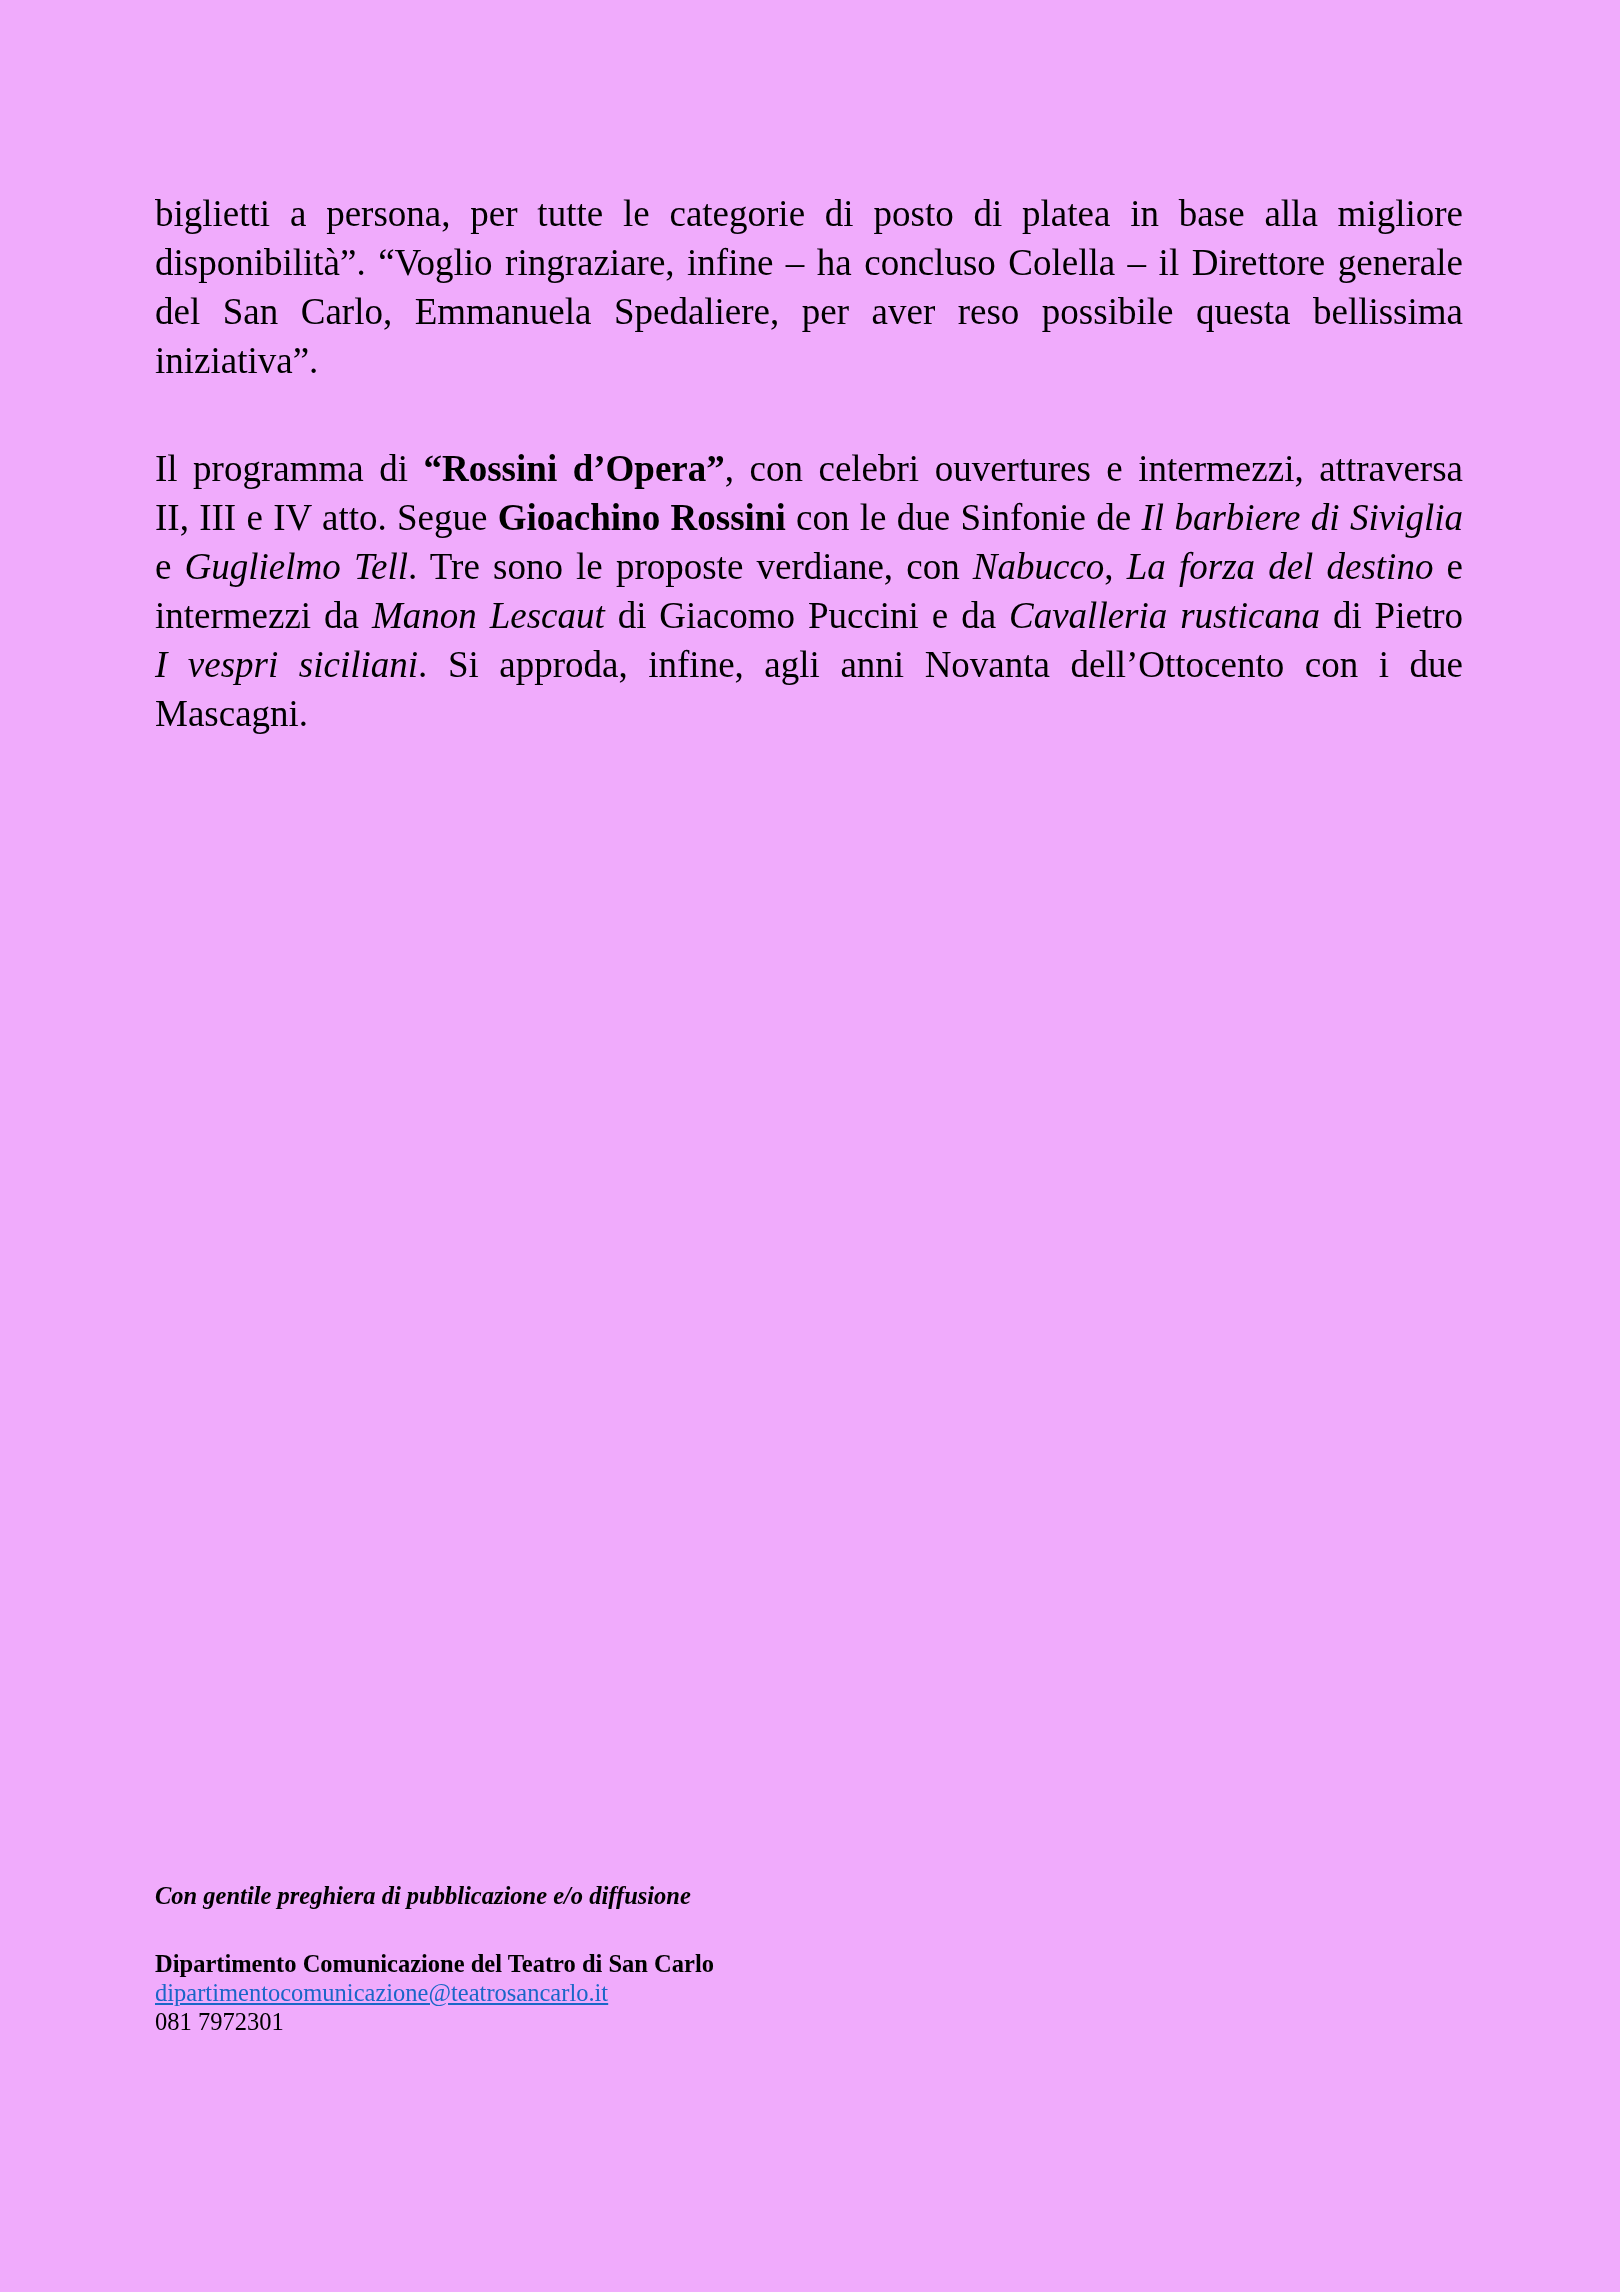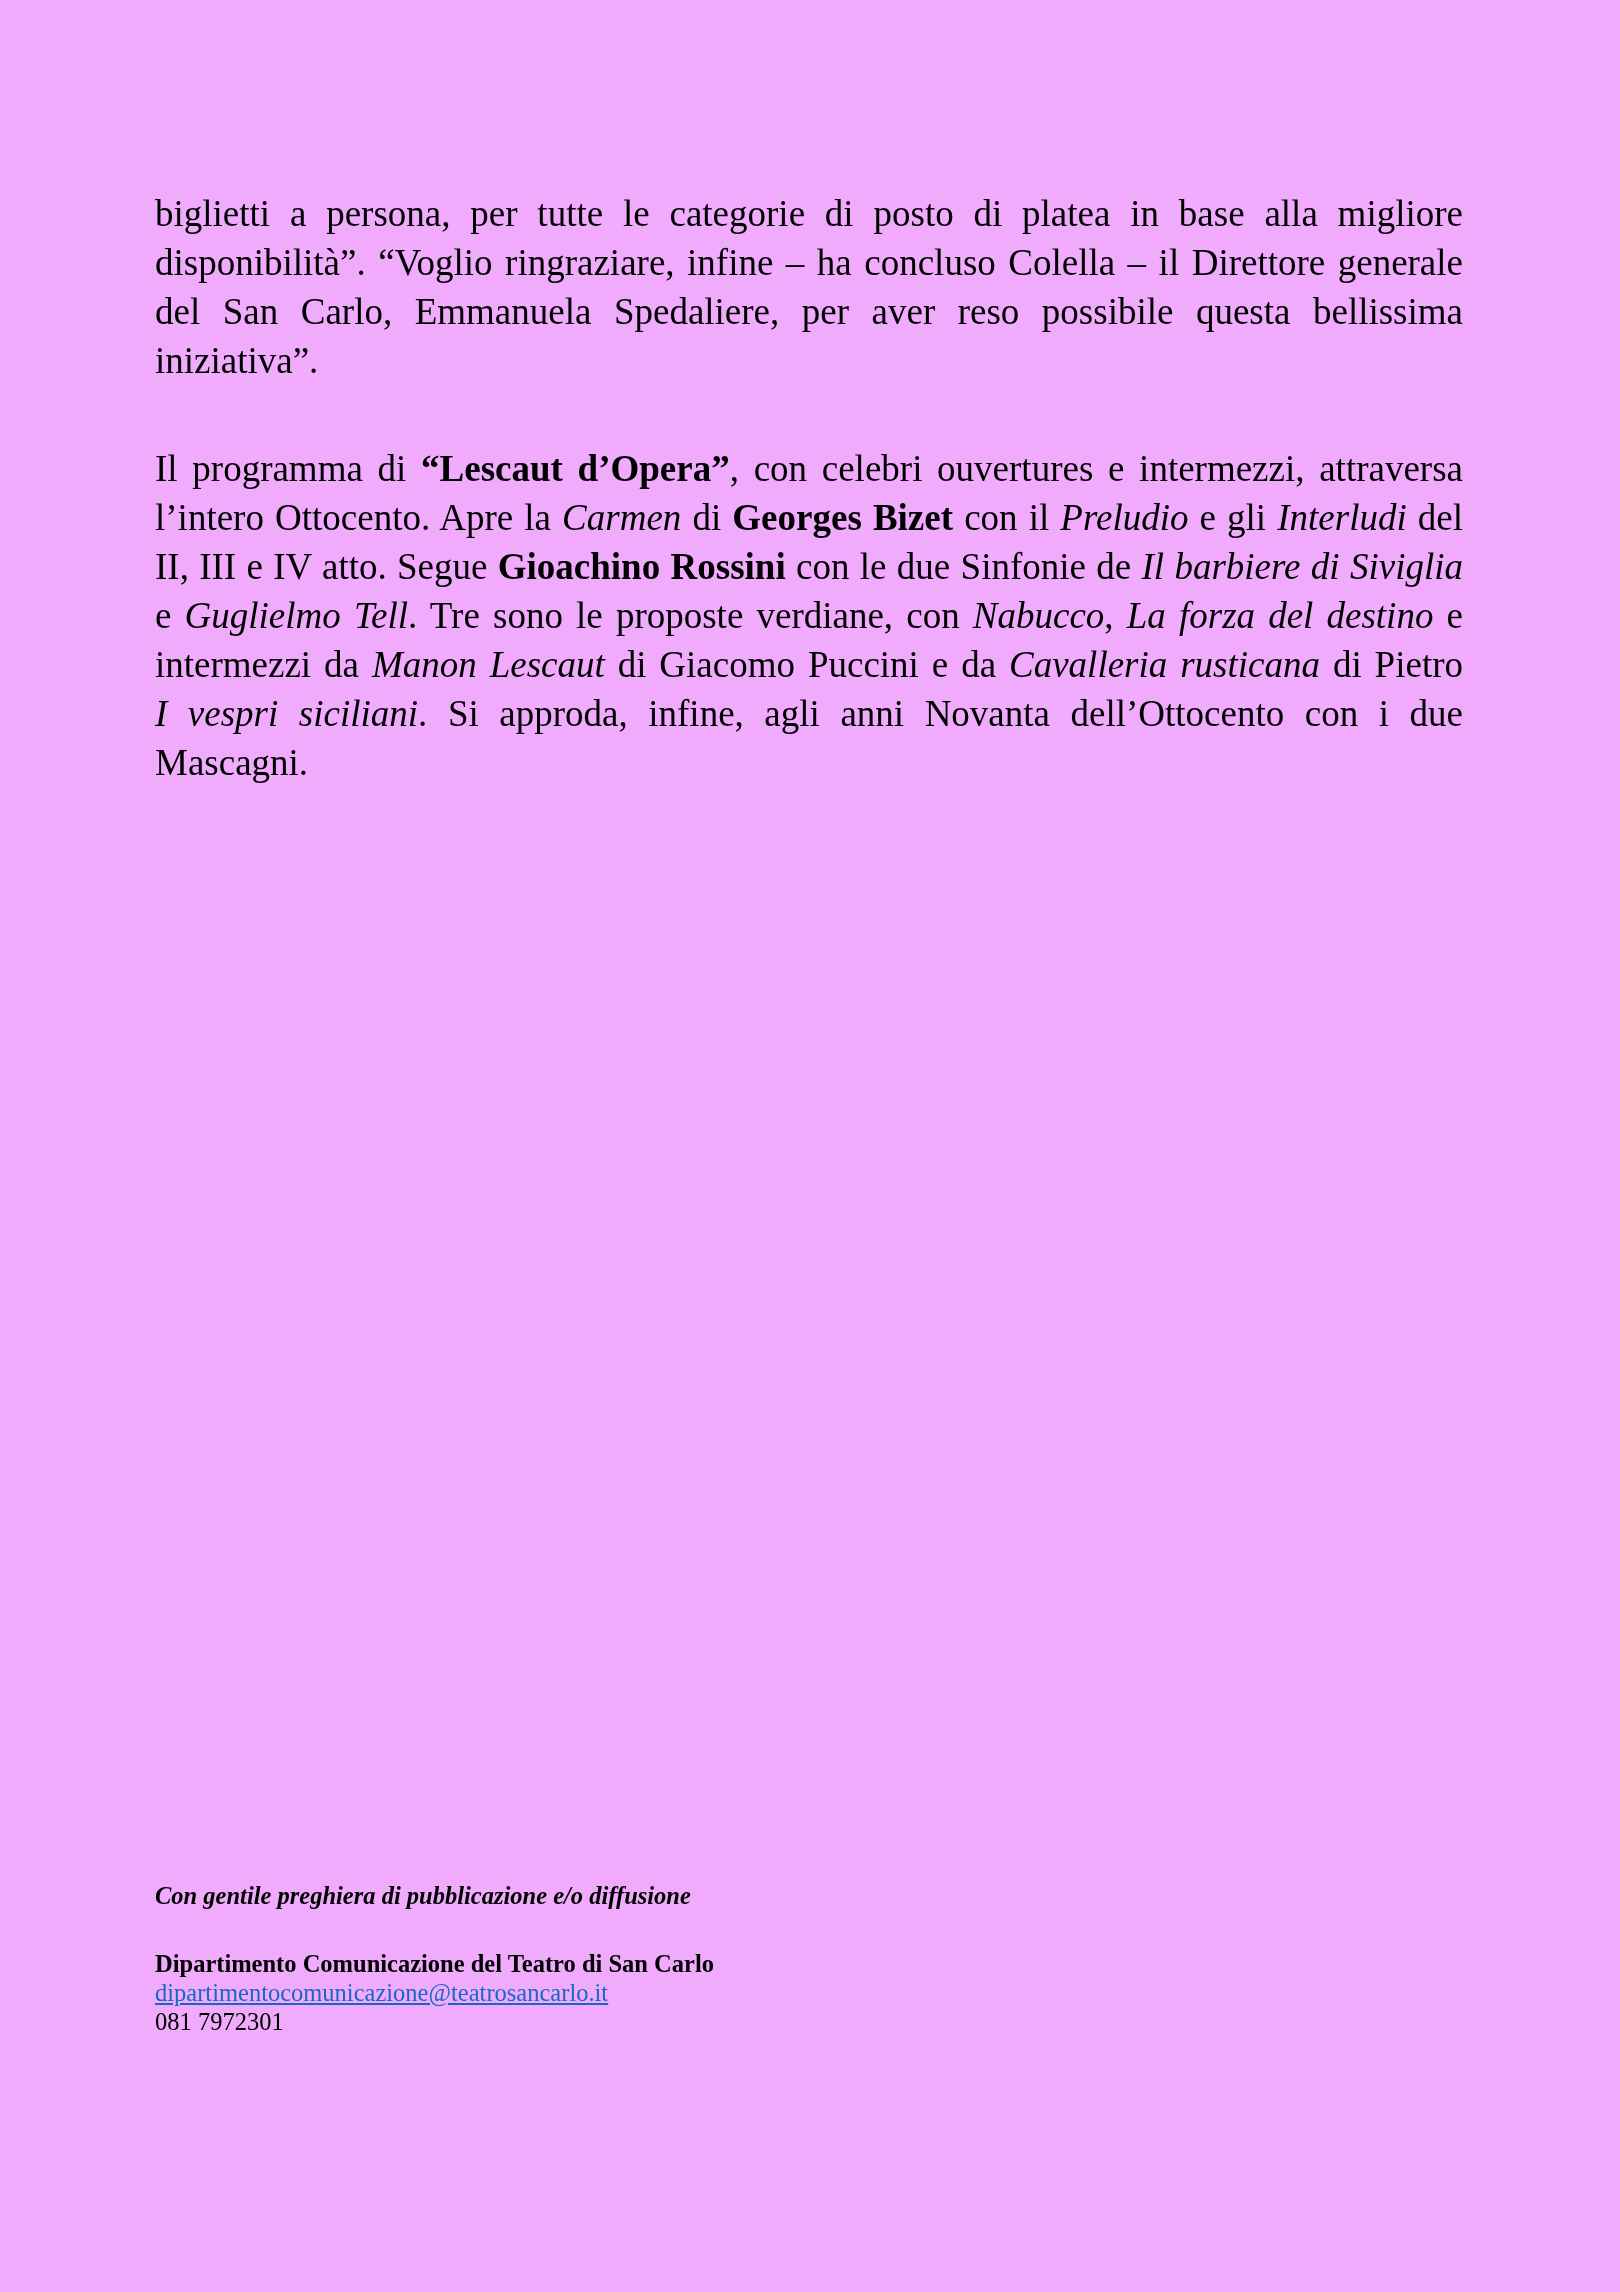--- a/index.html
+++ b/index.html
@@ -63,22 +63,21 @@
 <div class="page">
 
   <div class="doc-body">
       <div class="para">
         <div class="line"><span>biglietti a persona, per tutte le categorie di posto di platea in base alla migliore</span></div>
         <div class="line"><span>disponibilità”. “Voglio ringraziare, infine – ha concluso Colella – il Direttore generale</span></div>
         <div class="line"><span>del San Carlo, Emmanuela Spedaliere, per aver reso possibile questa bellissima</span></div>
         <div class="line last"><span>iniziativa”.</span></div>
       </div>
       <div class="para" style="margin-top: 59px;">
-        <div class="line"><span>Il programma di </span><span class="b">“Lescaut d’Opera”</span><span>, con celebri ouvertures e intermezzi, attraversa</span></div>
-        <div class="line"><span>l’intero Ottocento. Apre la </span><span class="i">Carmen</span><span> di </span><span class="b">Georges Bizet</span><span> con il </span><span class="i">Preludio</span><span> e gli </span><span class="i">Interludi</span><span> del</span></div>
+        <div class="line"><span>Il programma di </span><span class="b">“Rossini d’Opera”</span><span>, con celebri ouvertures e intermezzi, attraversa</span></div>
         <div class="line"><span>II, III e IV atto. Segue </span><span class="b">Gioachino Rossini</span><span> con le due Sinfonie de </span><span class="i">Il barbiere di Siviglia</span></div>
         <div class="line"><span>e </span><span class="i">Guglielmo Tell</span><span>. Tre sono le proposte verdiane, con </span><span class="i">Nabucco</span><span>, </span><span class="i">La forza del destino</span><span> e</span></div>
         <div class="line"><span>intermezzi da </span><span class="i">Manon Lescaut</span><span> di Giacomo Puccini e da </span><span class="i">Cavalleria rusticana</span><span> di Pietro</span></div>
         <div class="line"><span class="i">I vespri siciliani</span><span>. Si approda, infine, agli anni Novanta dell’Ottocento con i due</span></div>
         <div class="line last"><span>Mascagni.</span></div>
       </div>
     </div>
 
   <div class="footer">
     <div class="footer-note">Con gentile preghiera di pubblicazione e/o diffusione</div>

